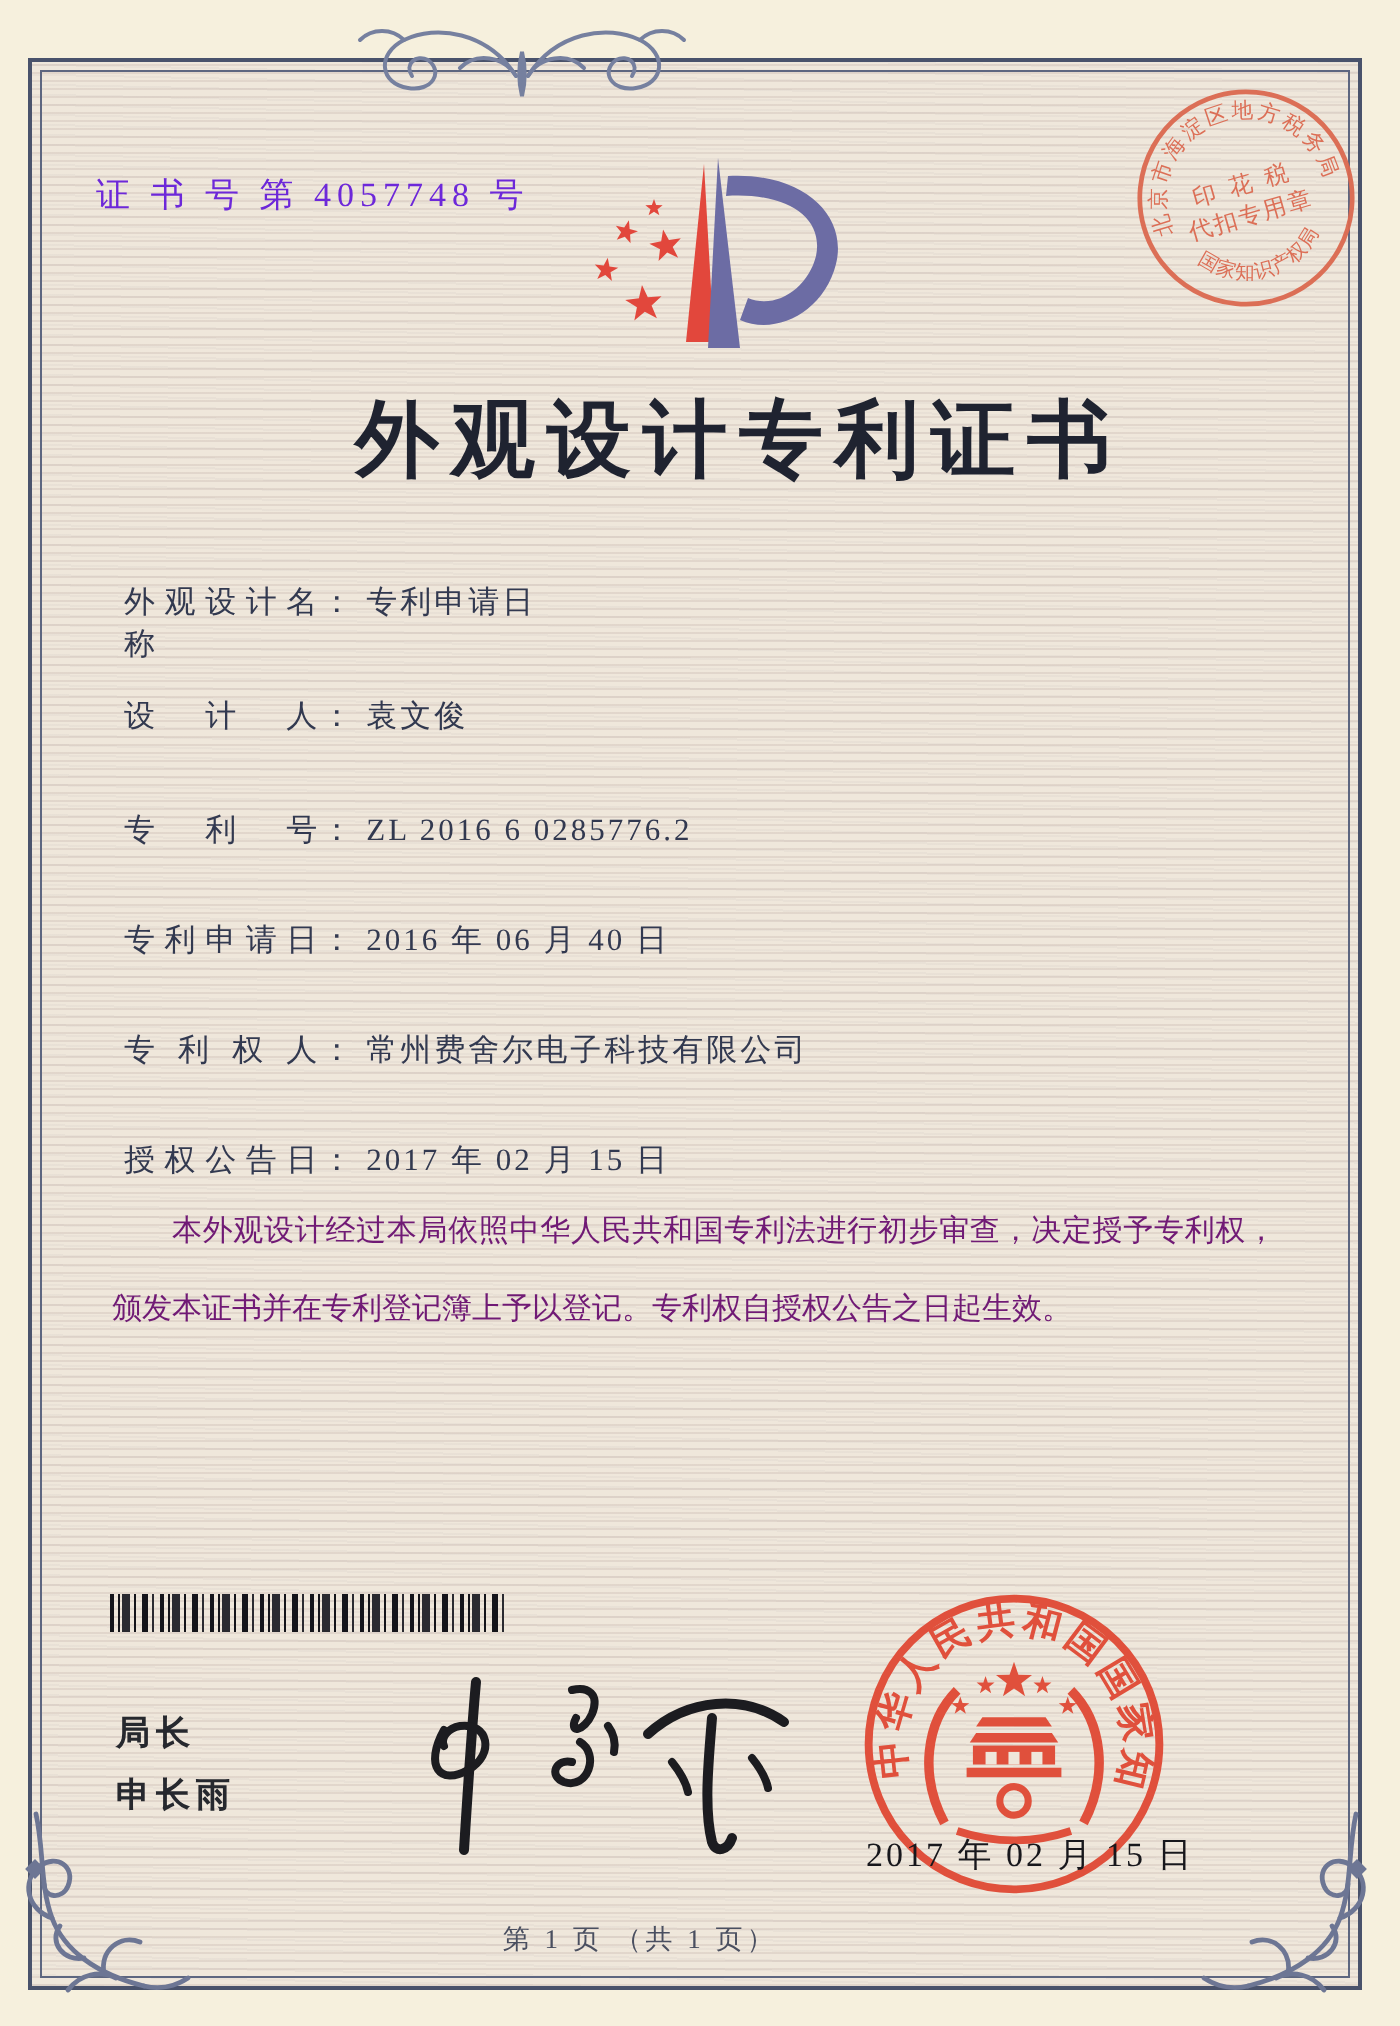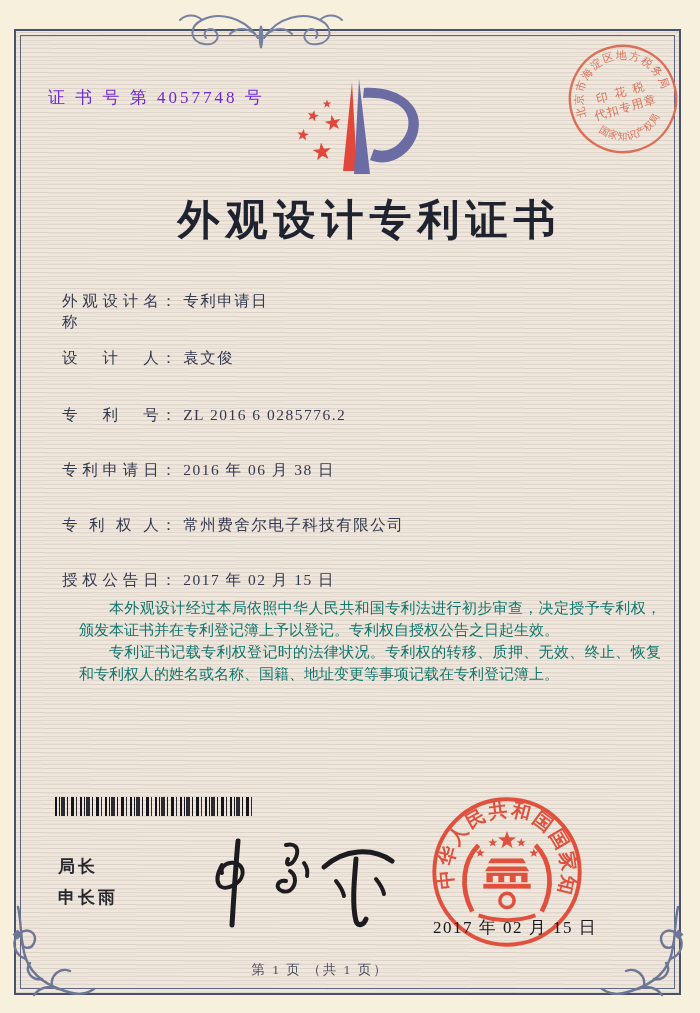--- a/index.html
+++ b/index.html
@@ -22,22 +22,22 @@
          letter-spacing:6px;color:#1f2330;margin-left:39px;}
 
   
   .field-row{left:62px;width:580px;font-size:15.5px;color:#323950;letter-spacing:1px;}
   .flabel{display:inline-block;width:6.3em;text-align:justify;text-align-last:justify;
           vertical-align:top;}
   .fcolon{margin:0 6px 0 1px;}
   .fvalue{letter-spacing:1.5px;}
 
   
-  #body-text{left:79px;top:597px;width:582px;font-size:15px;line-height:22px;
-             color:#0f766e;text-align:justify;}
+  #body-text{left:56px;top:597px;width:582px;font-size:15px;line-height:39px;
+             color:#701a75;text-align:justify;}
   #body-text p{margin:0;text-indent:2em;}
 
   
   #barcode{left:55px;top:797px;width:200px;height:19px;
     background:repeating-linear-gradient(90deg,
       #14141a 0 2px, rgba(0,0,0,0) 2px 4px,
       #14141a 4px 5px, rgba(0,0,0,0) 5px 6px,
       #2a2a30 6px 10px, rgba(0,0,0,0) 10px 12px,
       #14141a 12px 13px, rgba(0,0,0,0) 13px 16px,
       #14141a 16px 19px, rgba(0,0,0,0) 19px 21px,
@@ -140,32 +140,31 @@
 <div class="abs field-row" style="top:291px">
   <span class="flabel">外观设计名称</span><span class="fcolon">：</span><span class="fvalue">专利申请日</span>
 </div>
 <div class="abs field-row" style="top:348px">
   <span class="flabel">设计人</span><span class="fcolon">：</span><span class="fvalue">袁文俊</span>
 </div>
 <div class="abs field-row" style="top:405px">
   <span class="flabel">专利号</span><span class="fcolon">：</span><span class="fvalue">ZL 2016 6 0285776.2</span>
 </div>
 <div class="abs field-row" style="top:460px">
-  <span class="flabel">专利申请日</span><span class="fcolon">：</span><span class="fvalue">2016 年 06 月 38 日</span>
+  <span class="flabel">专利申请日</span><span class="fcolon">：</span><span class="fvalue">2016 年 06 月 40 日</span>
 </div>
 <div class="abs field-row" style="top:515px">
   <span class="flabel">专利权人</span><span class="fcolon">：</span><span class="fvalue">常州费舍尔电子科技有限公司</span>
 </div>
 <div class="abs field-row" style="top:570px">
   <span class="flabel">授权公告日</span><span class="fcolon">：</span><span class="fvalue">2017 年 02 月 15 日</span>
 </div>
 
 <div class="abs z3" id="body-text">
   <p>本外观设计经过本局依照中华人民共和国专利法进行初步审查，决定授予专利权，颁发本证书并在专利登记簿上予以登记。专利权自授权公告之日起生效。</p>
-  <p>专利证书记载专利权登记时的法律状况。专利权的转移、质押、无效、终止、恢复和专利权人的姓名或名称、国籍、地址变更等事项记载在专利登记簿上。</p>
 </div>
 
 <div class="abs z3" id="barcode"></div>
 
 <svg class="abs z4" style="left:428px;top:793px;" width="158" height="158" viewBox="0 0 200 200">
   <g fill="#e0503c">
     <circle cx="100" cy="100" r="92" fill="none" stroke="#e0503c" stroke-width="5"></circle>
     <path id="sealArc" d="M33.1,120.4 A70,70 0 1 1 166.9,120.4" fill="none"></path>
     <text font-size="24" letter-spacing="3" font-weight="bold">
       <textPath href="#sealArc">中华人民共和国国家知识产权局</textPath>

